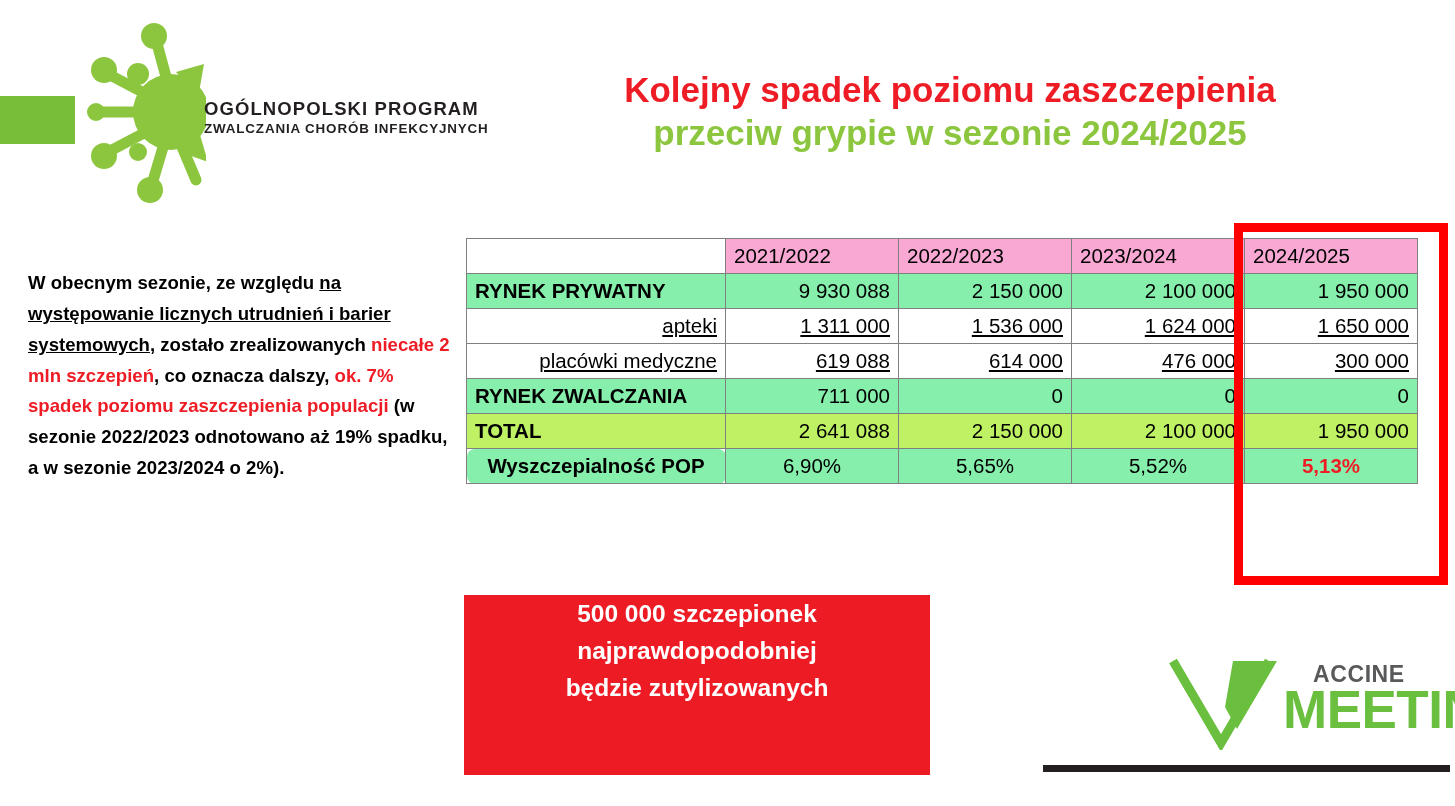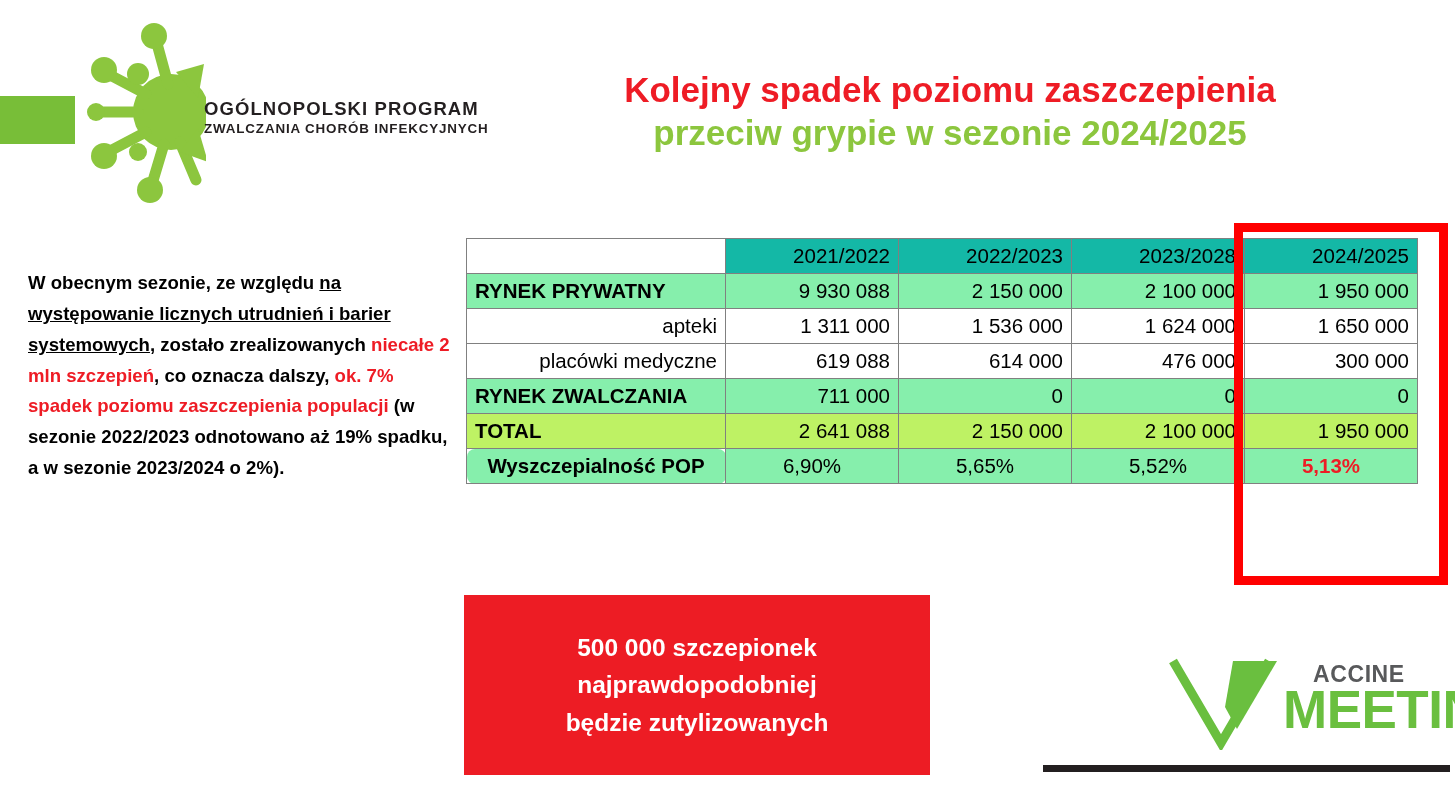--- a/index.html
+++ b/index.html
@@ -122,28 +122,28 @@
     box-sizing: border-box;
     font-weight: normal;
     overflow: hidden;
     white-space: nowrap;
   }
   .col-label { width: 259px; }
   .col-year  { width: 173px; }
 
   .hdr-blank { background: #ffffff; }
   .hdr-year {
-    background: #14b8a6;
-    font-weight: bold;
-    text-align: right;
+    background: #f9a8d4;
+    font-weight: bold;
+    text-align: left;
     font-size: 20.5px;
   }
   .row-green td { background: #86efac; }
   .row-orange td { background: #bef264; }
-  .row-white td { background: #ffffff; }
+  .row-white td { background: #ffffff; text-decoration: underline; }
 
   td.lbl-bold  { font-weight: bold; text-align: left; }
   td.lbl-right { text-align: right; }
   td.lbl-center{ text-align: center; font-weight: bold; border-radius: 8px; }
   td.num       { text-align: right; }
   td.pct       { text-align: center; }
   td.red-bold  { color: #EE1C25; font-weight: bold; }
 
   
   .highlight-box {
@@ -162,21 +162,20 @@
     position: absolute;
     left: 464px;
     top: 595px;
     width: 466px;
     height: 180px;
     background: #ED1C24;
     color: #ffffff;
     display: flex;
     flex-direction: column;
     align-items: center;
-    justify-content: center;
     font-size: 24.5px;
     font-weight: bold;
     line-height: 1.52;
     text-align: center;
   }
 
   
   .vm-logo {
     position: absolute;
     left: 1165px;
@@ -266,21 +265,21 @@
         <col class="col-year">
         <col class="col-year">
         <col class="col-year">
         <col class="col-year">
     </colgroup>
     <thead>
       <tr>
         <th class="hdr-blank"></th>
         <th class="hdr-year">2021/2022</th>
         <th class="hdr-year">2022/2023</th>
-        <th class="hdr-year">2023/2028</th>
+        <th class="hdr-year">2023/2024</th>
         <th class="hdr-year">2024/2025</th>
       </tr>
     </thead>
     <tbody>
       <tr class="row-green">
         <td class="lbl-bold">RYNEK PRYWATNY</td>
         <td class="num">9 930 088</td>
         <td class="num">2 150 000</td>
         <td class="num">2 100 000</td>
         <td class="num">1 950 000</td>

